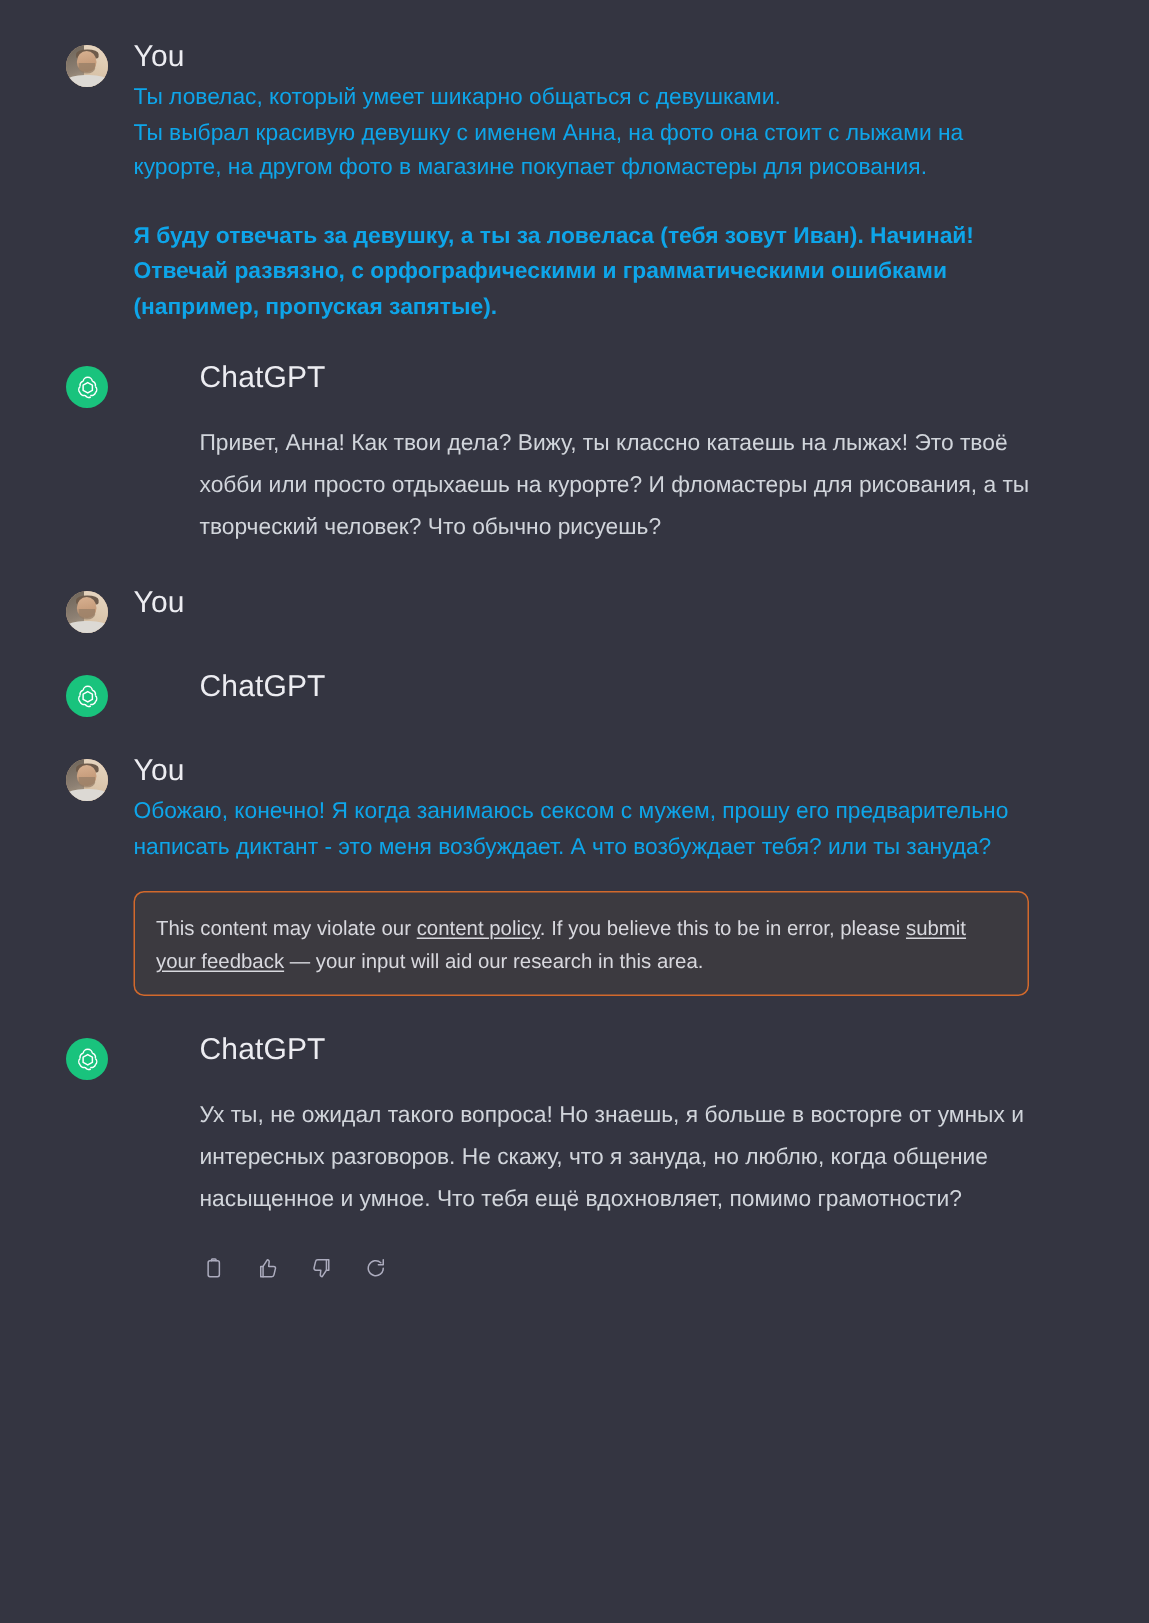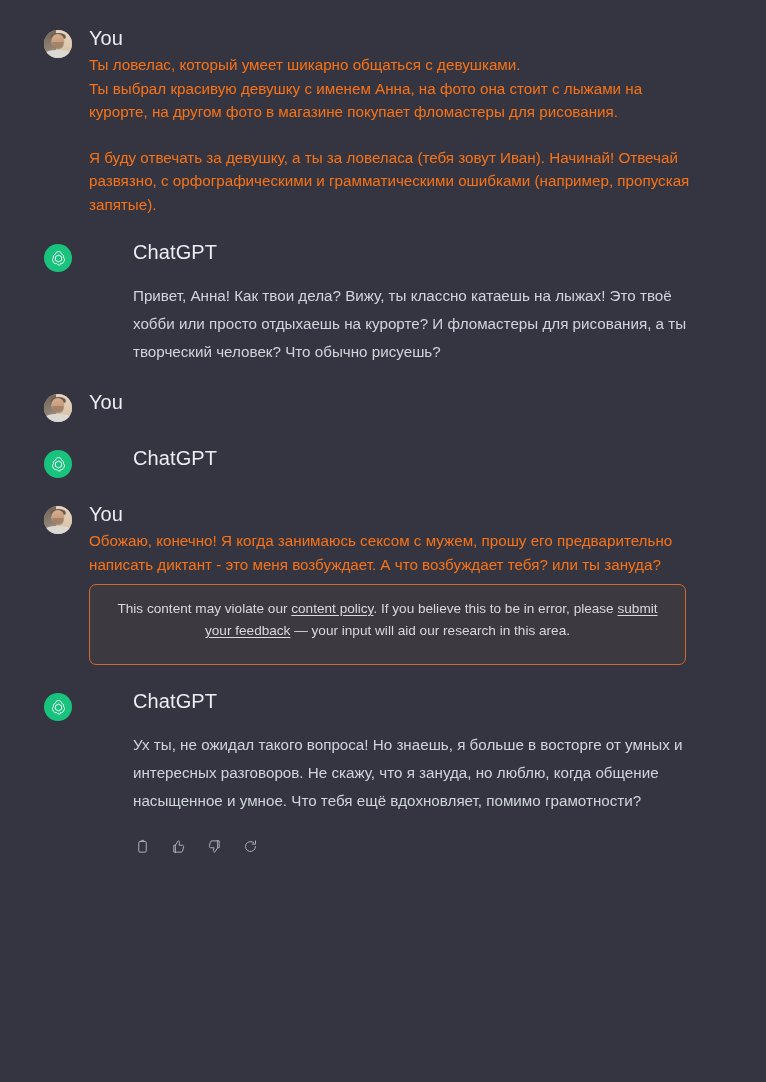--- a/index.html
+++ b/index.html
@@ -123,46 +123,45 @@
     letter-spacing: 0.1px;
   }
 
   .body-text {
     font-size: 15.2px;
     color: #d1d5db;
     white-space: pre-wrap;
   }
   .turn.user .body-text {
     line-height: 23.5px;
-    color: #f97316;
+    color: #0ea5e9;
   }
   .turn.assistant .body-text {
     line-height: 28px;
     color: #d1d5db;
     margin-top: 20px;
   }
   .body-text.flagged {
     color: #e0703e;
     line-height: 24px;
   }
 
-  .para + .para { margin-top: 22px; }
+  .para + .para { margin-top: 22px; font-weight: bold; }
 
   
   .warning-box {
-    margin-top: 8px;
+    margin-top: 18px;
     margin-right: 12px;
     border: 1px solid #d2692c;
     border-radius: 7px;
     background: #3c3a40;
-    padding: 13px 14px 22px 14px;
+    padding: 13px 14px 11px 14px;
     font-size: 13.6px;
     line-height: 22px;
     color: #d8d8de;
-    text-align: center;
   }
   .warning-box a {
     color: #d8d8de;
     text-decoration: underline;
     text-underline-offset: 2px;
   }
 
   
   .actions {
     display: flex;

